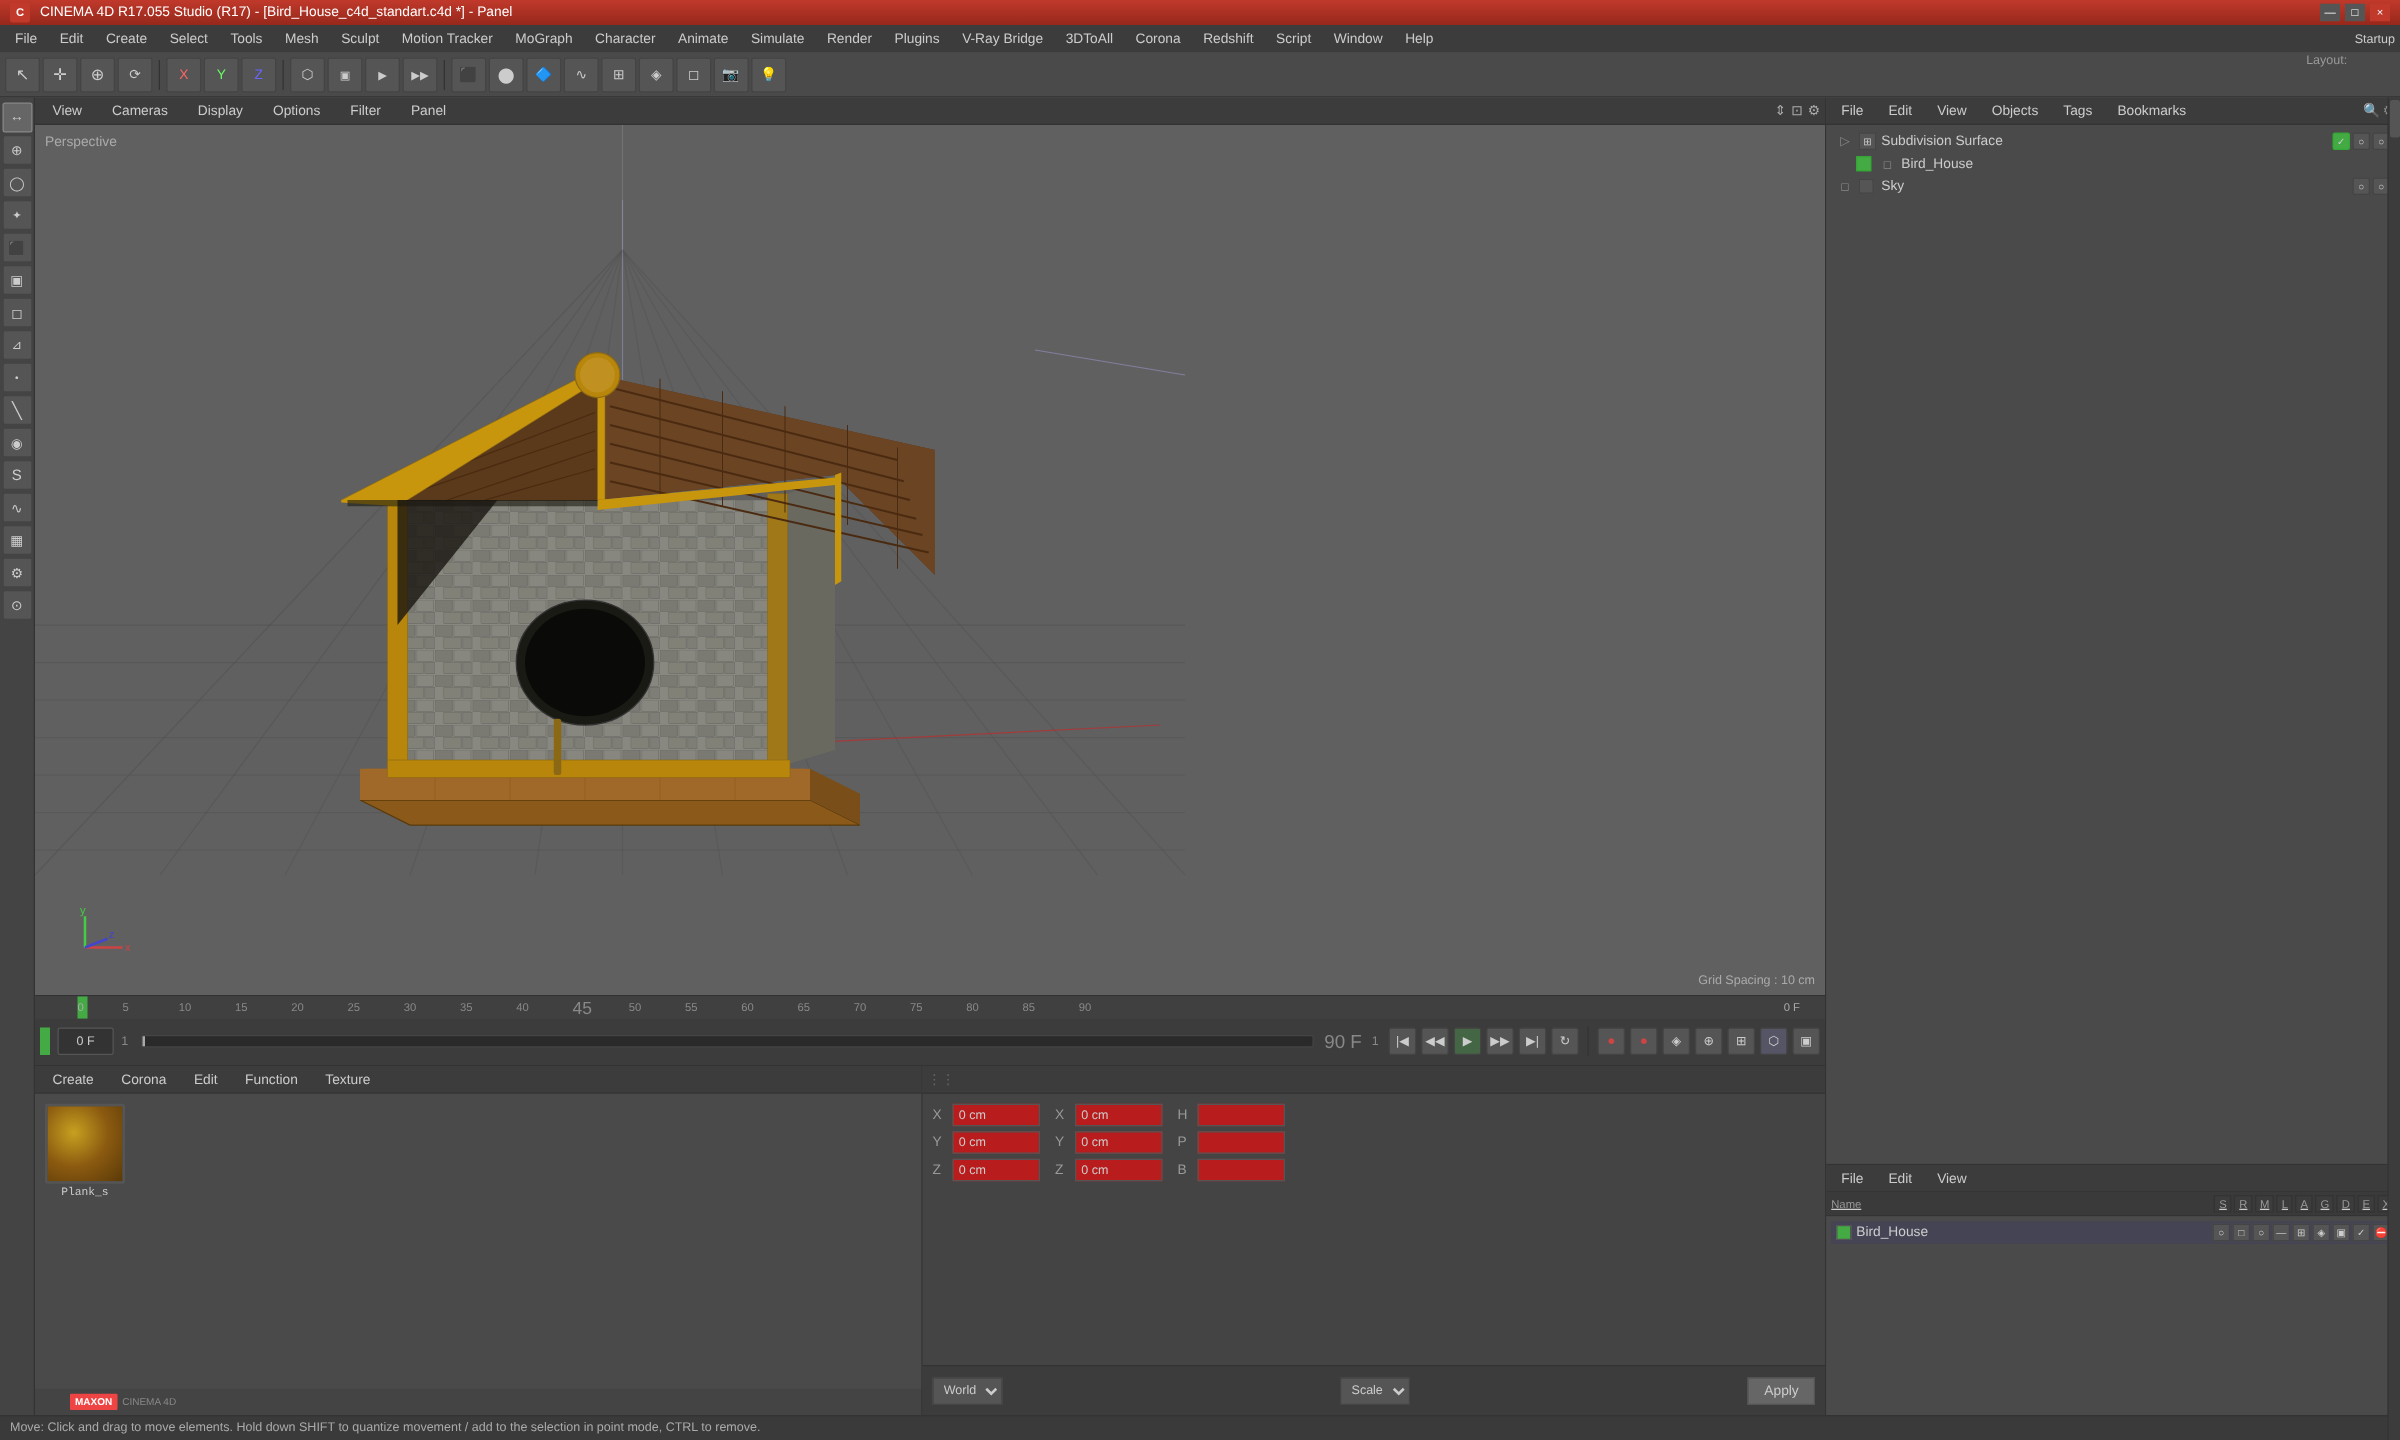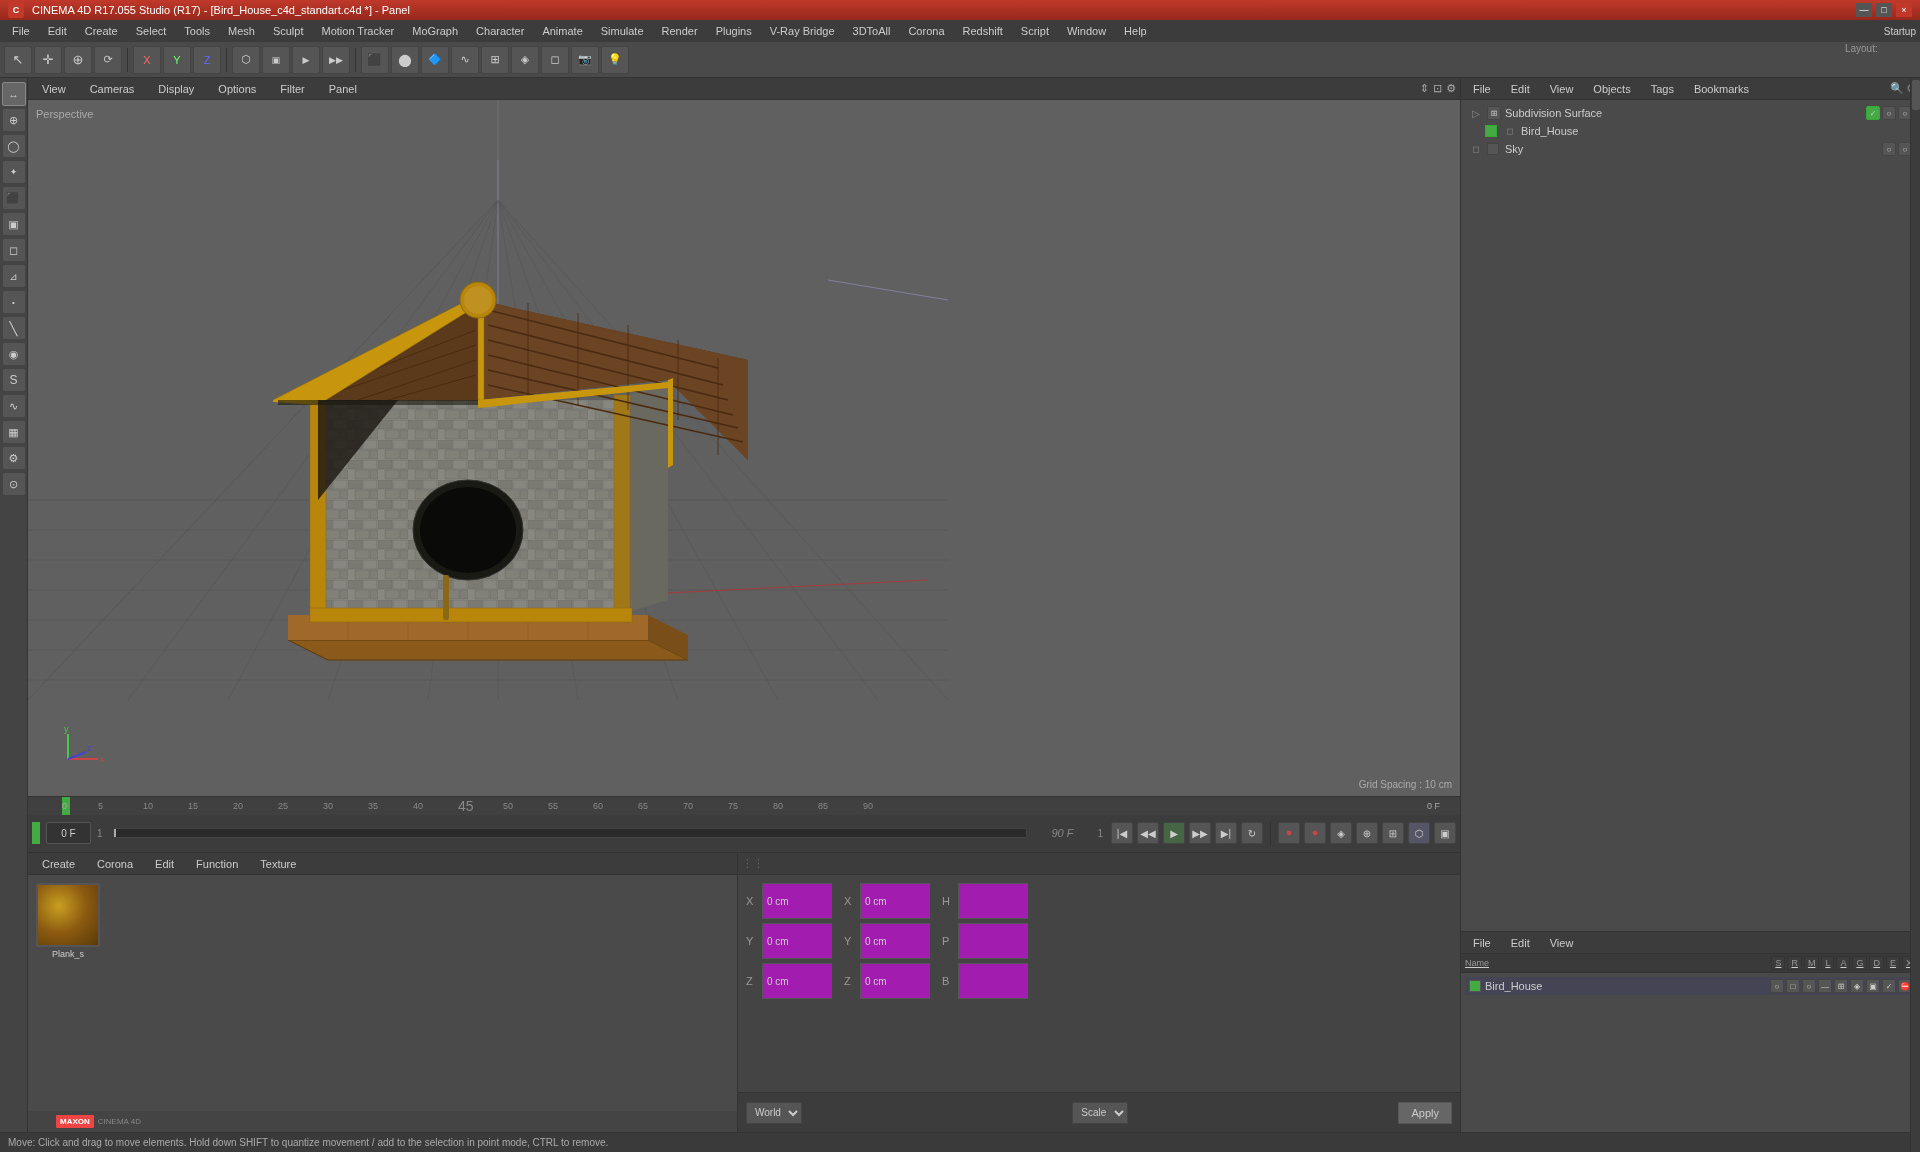--- a/index.html
+++ b/index.html
@@ -256,20 +256,21 @@
       font-size: 11px;
       cursor: pointer;
     }
     #materials-content {
       flex: 1;
       background: #4a4a4a;
       padding: 8px;
       display: flex;
       gap: 8px;
       align-items: flex-start;
+      font-family: Liberation Mono, monospace;
     }
     .material-swatch {
       width: 64px;
       height: 64px;
       border: 2px solid #555;
       border-radius: 2px;
       cursor: pointer;
       position: relative;
       overflow: hidden;
     }
@@ -315,22 +316,22 @@
       align-items: center;
       gap: 4px;
     }
     .coord-label {
       width: 12px;
       color: #999;
       font-size: 11px;
     }
     .coord-input {
       width: 70px;
-      height: 36px;
-      background: #a21caf;
+      height: 18px;
+      background: #b91c1c;
       border: 1px solid #555;
       color: #ccc;
       font-size: 10px;
       padding: 0 4px;
       text-align: left;
     }
 
     #coords-bottom {
       height: 40px;
       background: #3c3c3c;
@@ -814,21 +815,21 @@
       <div id="timeline-controls">
 
         <div style="width:8px;height:22px;background:#4a4;margin-right:2px;"></div>
 
         <input type="text" class="timeline-btn" value="0 F" style="width: 45px; height: 22px; background: rgb(51, 51, 51); border: 1px solid rgb(85, 85, 85); color: rgb(204, 204, 204); font-size: 10px; text-align: center;">
         <span style="color:#888;font-size:10px;margin:0 2px;">1</span>
 
         <div id="timeline-playbar" style="flex:1;height:10px;background:#2a2a2a;border:1px solid #444;border-radius:2px;position:relative;margin:0 4px;">
           <div id="timeline-indicator" style="position:absolute;left:0;top:0;bottom:0;width:2px;background:#aaa;"></div>
         </div>
-        <span style="color:#888;font-size:11px;margin:0 16px;font-style:italic;">90 F</span>
+        <span style="color:#888;font-size:15px;margin:0 0;">90 F</span>
         <span style="color:#888;font-size:10px;margin:0 4px;">1</span>
 
         <button class="timeline-btn">|◀</button>
         <button class="timeline-btn">◀◀</button>
         <button class="timeline-btn" style="background:#446644;">▶</button>
         <button class="timeline-btn">▶▶</button>
         <button class="timeline-btn">▶|</button>
         <button class="timeline-btn">↻</button>
         <div class="toolbar-separator"></div>
 

